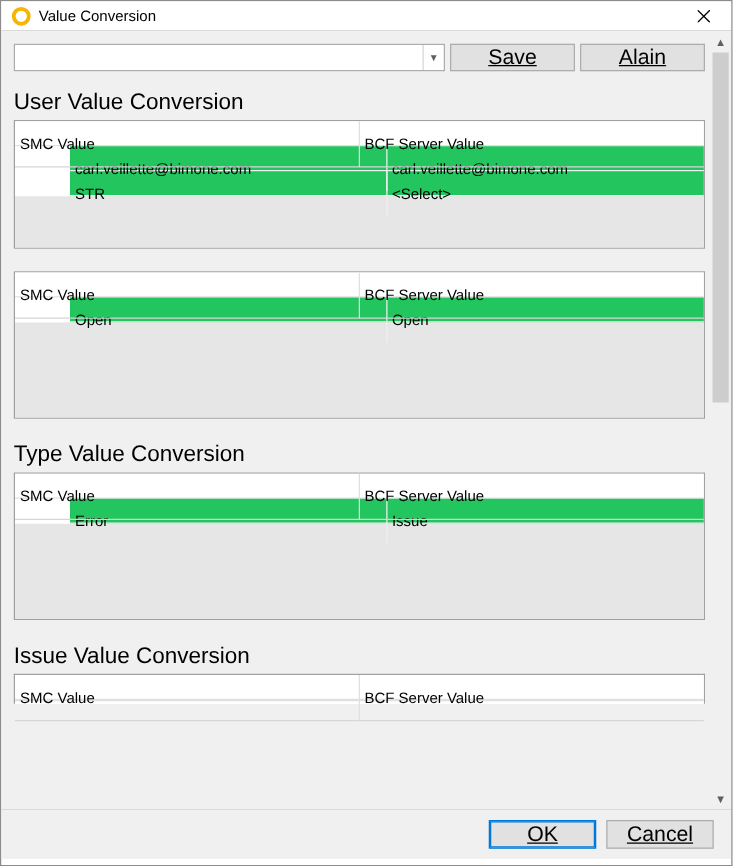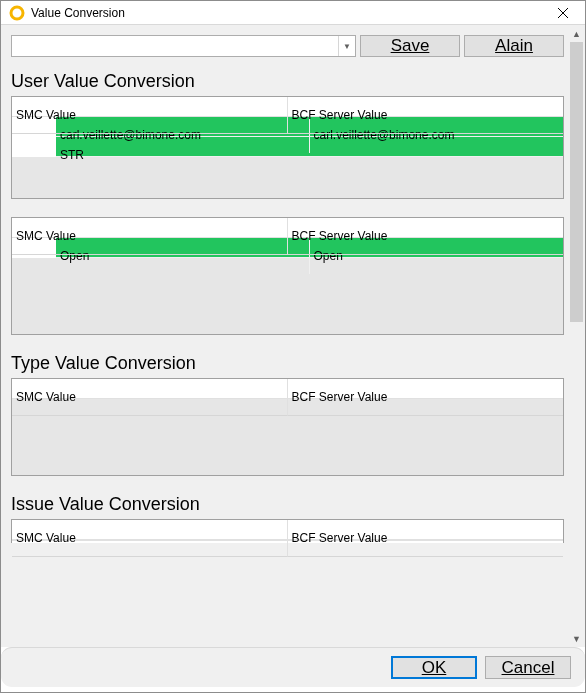--- a/index.html
+++ b/index.html
@@ -174,21 +174,20 @@
   
   .footer {
     height: 40px;
     background: #f0f0f0;
     border-top: 1px solid #d9d9d9;
     display: flex;
     align-items: center;
     justify-content: flex-end;
     padding-right: 14px;
     gap: 8px;
-    border-radius: 11px;
   }
   .footer .btn {
     width: 86px;
     height: 23px;
   }
   .footer .btn.default {
     border: 1px solid #0078d7;
     background: #e1e1e1;
     box-shadow: inset 0 0 0 1px #0078d7;
   }
@@ -233,20 +232,21 @@
         <div class="ghead">
           <div class="gcell">SMC Value</div>
           <div class="gcell">BCF Server Value</div>
         </div>
         <div class="grow alt1">
           <div class="gcell">carl.veillette@bimone.com</div>
           <div class="gcell">carl.veillette@bimone.com</div>
         </div>
         <div class="grow alt1">
           <div class="gcell">STR</div>
+          <div class="gcell">&lt;Select&gt;</div>
         </div>
         <div class="gfill user-fill"></div>
       </div>
     </div>
 
     <div class="section">
       <div class="grid">
         <div class="ghead">
           <div class="gcell">SMC Value</div>
           <div class="gcell">BCF Server Value</div>
@@ -259,20 +259,24 @@
       </div>
     </div>
 
     <div class="section">
       <div class="caption">Type Value Conversion</div>
       <div class="grid">
         <div class="ghead">
           <div class="gcell">SMC Value</div>
           <div class="gcell">BCF Server Value</div>
         </div>
+        <div class="grow alt1">
+          <div class="gcell">Error</div>
+          <div class="gcell">Issue</div>
+        </div>
         <div class="gfill type-fill"></div>
       </div>
     </div>
 
     <div class="section" style="margin-bottom:0;">
       <div class="caption">Issue Value Conversion</div>
       <div class="grid" style="border-bottom:none;">
         <div class="ghead">
           <div class="gcell">SMC Value</div>
           <div class="gcell">BCF Server Value</div>

